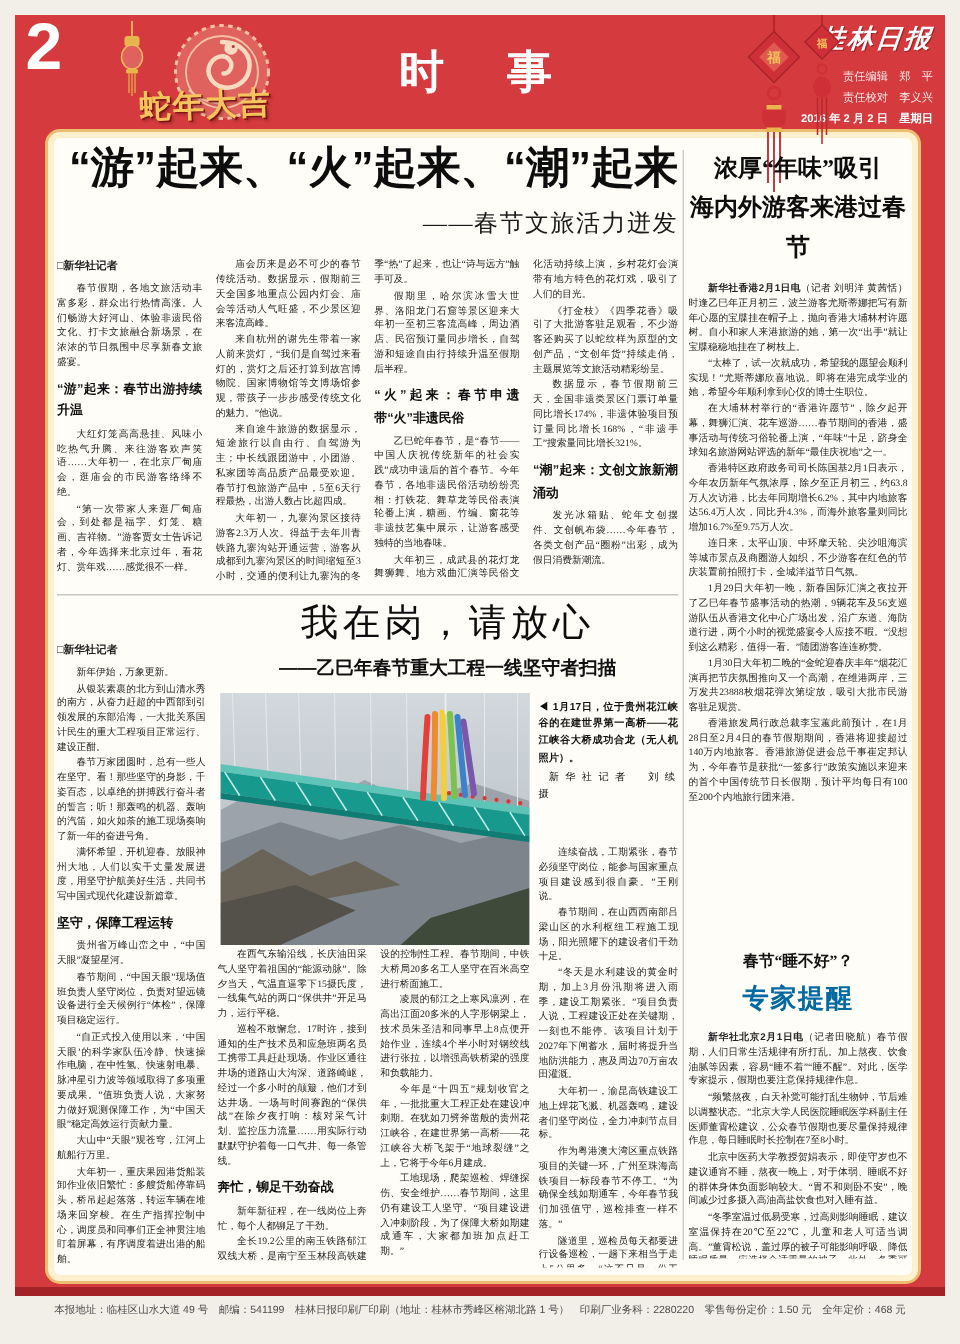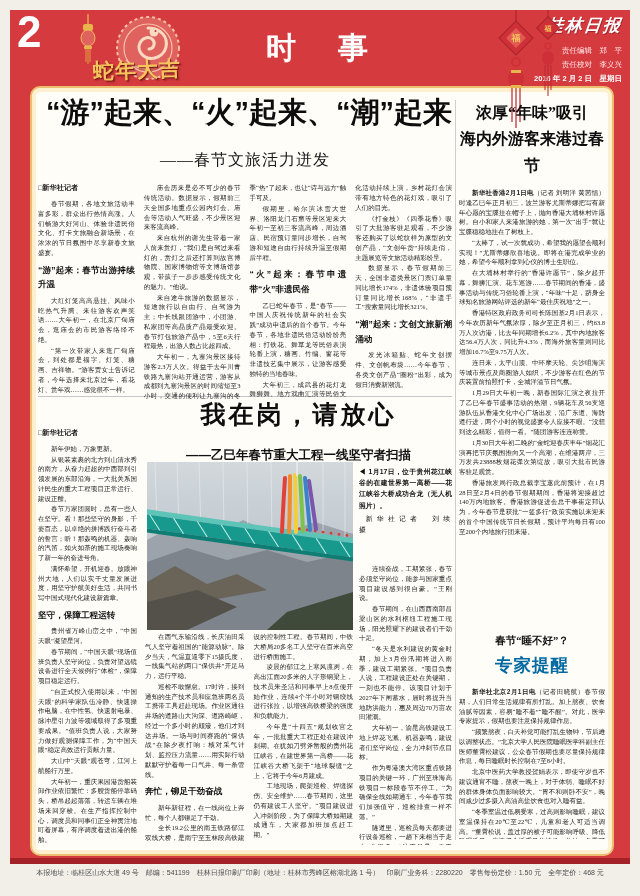--- a/index.html
+++ b/index.html
@@ -27,31 +27,31 @@
   .it-p{text-indent:2em;margin:0 0 1px 0;}
   .it-lead{text-indent:2em;margin:0 0 1px 0;}
   .it-lead b{font-family:"Liberation Sans","DejaVu Sans",sans-serif;}
   .it-sub{font-family:"Liberation Sans","DejaVu Sans",sans-serif;font-weight:bold;font-size:8.6px;line-height:1.7;margin:5px 0 4px 0;color:#111;}
   .it-byline{font-weight:bold;font-size:7.2px;margin:0 0 5px 0;font-family:"Liberation Sans",sans-serif;}
   .cols4{column-count:4;column-gap:9px;column-fill:auto;height:224px;overflow:hidden;}
   .cols2{column-count:2;column-gap:9px;column-fill:auto;height:212px;overflow:hidden;}
   
   .main-art{position:absolute;left:38px;top:96px;width:414px;}
   .main-headline{text-align:right;font-family:"Liberation Sans","DejaVu Sans",sans-serif;font-weight:900;font-size:29px;color:#0d0d0d;line-height:1.15;}
-  .main-sub{text-align:center;font-size:16px;color:#1a1a1a;margin-top:21px;letter-spacing:1px;}
+  .main-sub{text-align:right;font-size:16px;color:#1a1a1a;margin-top:10px;letter-spacing:1px;}
   .main-cols{margin-top:12px;}
   
   .hk{position:absolute;left:459px;top:100px;width:146px;}
   .hk-headline{font-weight:bold;font-size:16px;line-height:1.65;text-align:center;color:#0d0d0d;}
   .hk-body{margin-top:9px;height:432px;overflow:hidden;}
   
   .w-col1{position:absolute;left:38px;top:428px;width:99px;height:417px;overflow:hidden;}
   .w-head{position:absolute;left:145px;top:398px;width:307px;text-align:center;}
-  .w-headline{font-weight:bold;font-size:25px;color:#0d0d0d;letter-spacing:3px;}
-  .w-sub{font-family:"Liberation Sans","DejaVu Sans",sans-serif;font-weight:bold;font-size:12.5px;margin-top:16px;color:#111;}
+  .w-headline{font-weight:normal;font-size:25px;color:#0d0d0d;letter-spacing:3px;}
+  .w-sub{font-family:"Liberation Sans","DejaVu Sans",sans-serif;font-weight:bold;font-size:12.5px;margin-top:6px;color:#111;}
   .w-photo{position:absolute;left:147px;top:462px;width:206px;height:168px;overflow:hidden;background:#b9c2ca;}
   .w-caption{position:absolute;left:359px;top:466px;width:93px;font-size:6.8px;line-height:1.65;text-align:justify;color:#111;font-weight:bold;font-family:"Liberation Sans",sans-serif;}
   .w-credit{font-weight:normal;font-family:"Liberation Serif",serif;letter-spacing:2px;margin-top:2px;text-indent:1em;}
   .w-right{position:absolute;left:359px;top:564px;width:93px;height:281px;overflow:hidden;}
   .w-below{position:absolute;left:145px;top:632px;width:208px;}
   
   .sleep{position:absolute;left:459px;top:598px;width:146px;}
   .sleep-kicker{text-align:center;font-weight:bold;font-size:10.5px;color:#111;margin-top:36px;}
   .sleep-headline{text-align:center;font-weight:bold;font-size:17.5px;line-height:1.55;color:#0369a1;margin-top:4px;letter-spacing:1px;}
   .sleep-body{margin-top:8px;height:152px;overflow:hidden;}

